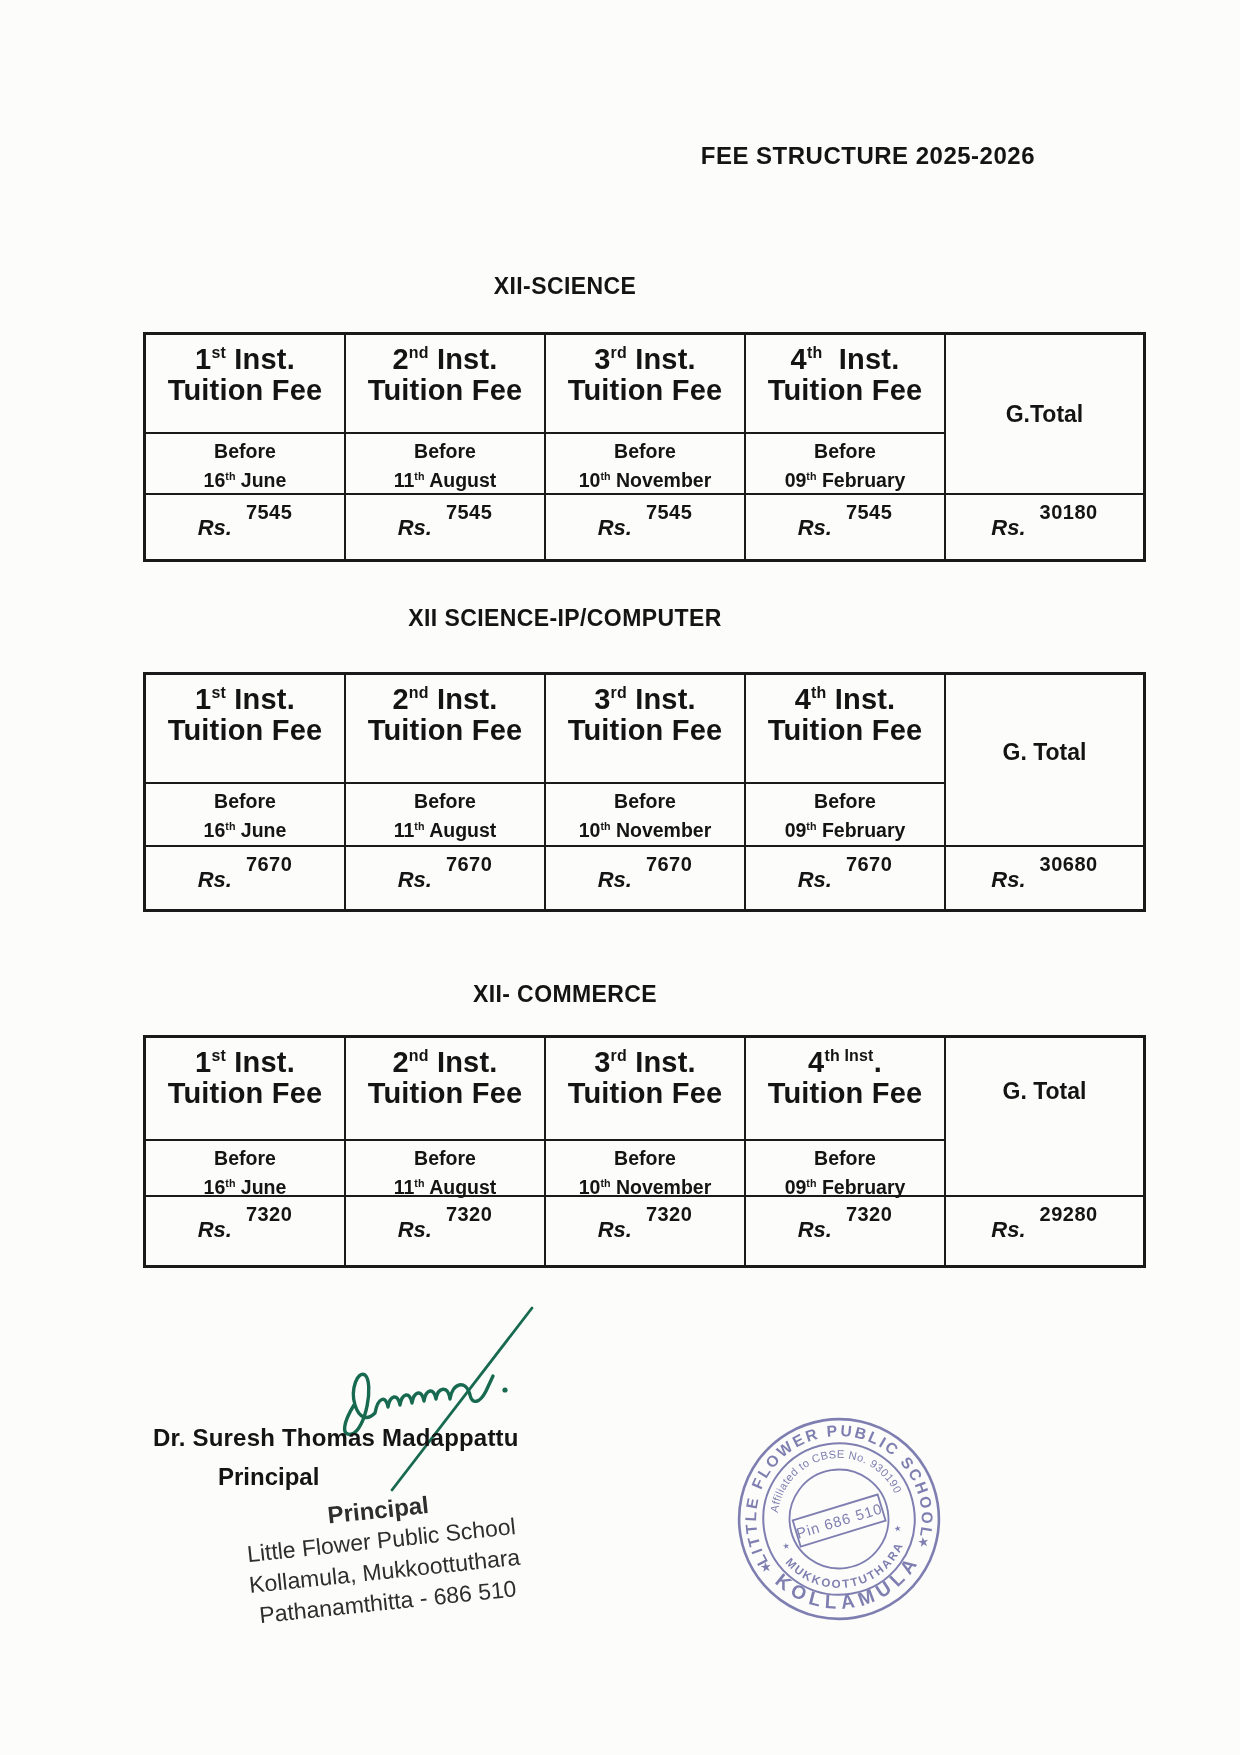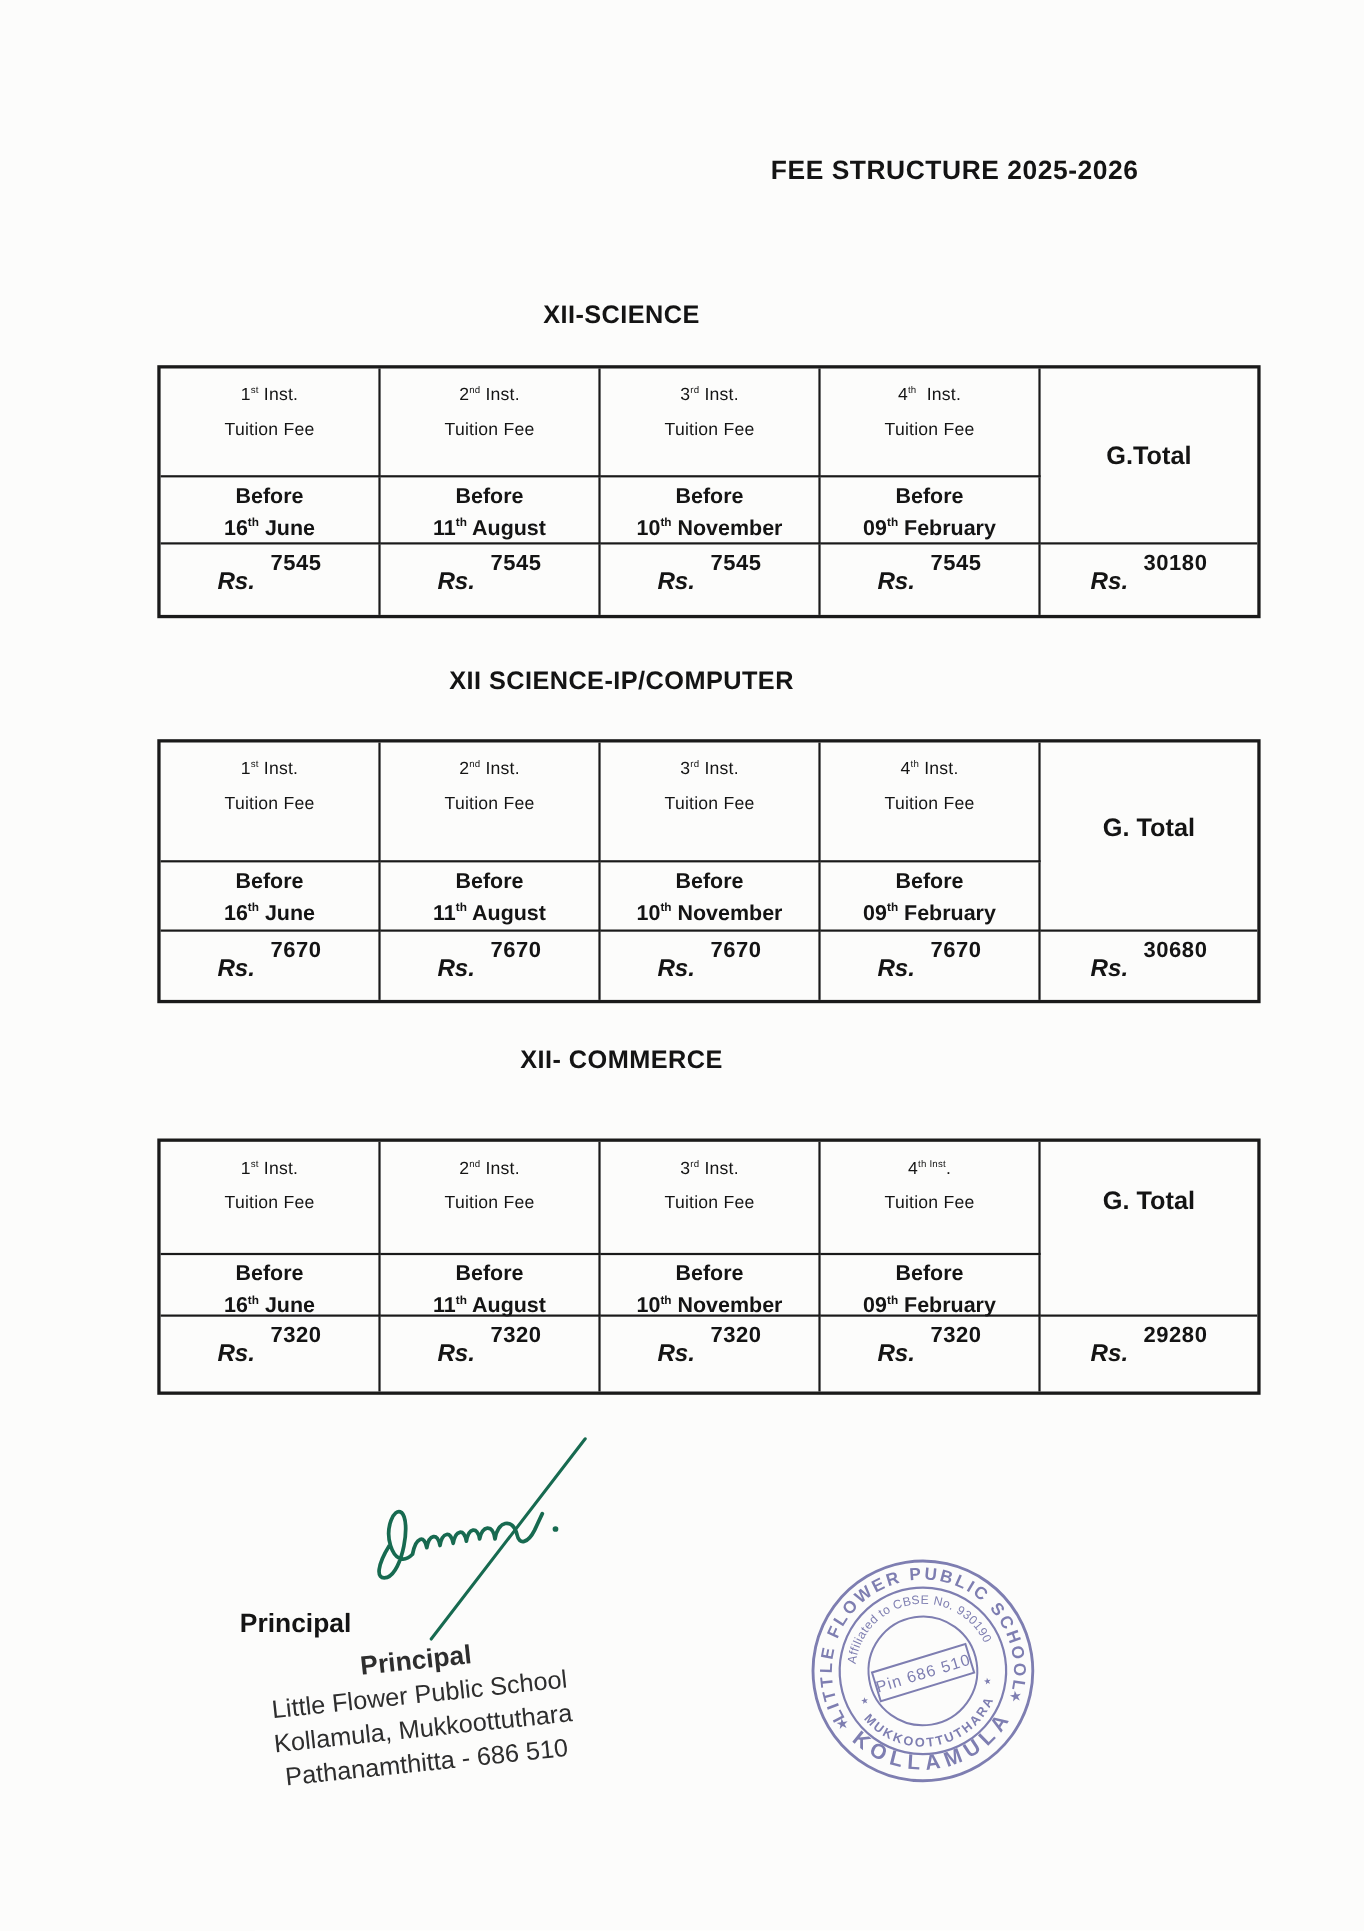--- a/index.html
+++ b/index.html
@@ -5,32 +5,32 @@
   html,body{margin:0;padding:0;background:#ffffff;}
   .page{position:relative;width:1240px;height:1755px;margin:0 auto;background:#fcfcfb;
         font-family:"Liberation Sans",sans-serif;color:#141414;overflow:hidden;}
 
   
   .doc-title{position:absolute;left:95px;top:136px;width:940px;text-align:center;
              font-weight:bold;font-size:27px;line-height:40px;letter-spacing:.3px;}
   .doc-title .line2{font-size:24px;letter-spacing:.5px;text-align:right;}
   .section-heading{position:absolute;left:95px;width:940px;text-align:center;
                    font-size:23px;font-weight:bold;letter-spacing:.4px;}
-  #sec0{top:273px}#sec1{top:605px}#sec2{top:950px}
+  #sec0{top:273px}#sec1{top:605px}#sec2{top:981px}
 
   
   .fee-table{position:absolute;left:143px;width:997px;display:grid;
              grid-template-columns:200px 200px 200px 200px 197px;
              border:3px solid #1a1a1a;box-sizing:content-box;}
   #t0{top:332px;grid-template-rows:99px 61px 64px;}
   #t1{top:672px;grid-template-rows:109px 63px 62px;}
   #t2{top:1035px;grid-template-rows:103px 56px 68px;}
   .cell{border-right:2px solid #1a1a1a;border-bottom:2px solid #1a1a1a;
         display:flex;flex-direction:column;align-items:center;box-sizing:border-box;}
-  .head{padding-top:9px;font-size:16px;font-weight:normal;line-height:31px;text-align:center;letter-spacing:.2px;}
+  .head{padding-top:9px;font-size:29px;font-weight:bold;line-height:31px;text-align:center;letter-spacing:.2px;}
   .gtotal-head{grid-column:5;grid-row:1/3;justify-content:center;font-size:23px;
                font-weight:bold;border-right:none;}
   #t0 .gtotal-head{}
   #t1 .gtotal-head{padding-bottom:16px}
   #t2 .gtotal-head{padding-bottom:50px}
   .before{padding-top:3px;font-size:19.5px;line-height:29px;font-weight:700;text-align:center;}
   .fee{padding-top:6px;border-bottom:none;flex-direction:row;justify-content:center;align-items:flex-start;}
   .gfee{border-right:none;}
   .rs{font-weight:bold;font-style:italic;font-size:22px;margin-top:14px;}
   .amt{font-weight:bold;font-size:20px;margin-left:14px;letter-spacing:.5px;}
@@ -246,20 +246,21 @@
   <svg class="sig-svg" width="300" height="200" viewBox="0 0 300 200">
     <g stroke="#176a50" fill="none" stroke-linecap="round" stroke-linejoin="round">
       <path stroke-width="3.4" d="M 54,105 C 44,121 40,137 52,134 C 66,129 74,83 65,75 C 58,70 50,89 55,105 C 59,118 67,121 75,113
         C 78,97 86,95 88,107 C 90,95 98,93 100,105 C 102,93 110,91 112,103 C 114,91 122,89 124,101
         C 126,89 134,87 136,99 C 138,87 148,85 150,99 C 152,83 166,79 170,95 C 172,105 180,103 186,91 L 193,76"></path>
       <path stroke-width="2.8" d="M 232,8 L 92,190"></path>
       <circle cx="205" cy="90" r="2.6" fill="#176a50" stroke="none"></circle>
     </g>
   </svg>
 
+  <div class="sig-name">Dr. Suresh Thomas Madappattu</div>
   <div class="sig-role">Principal</div>
 
   <div class="office-stamp">
     <div class="st1">Principal</div>
     <div>Little Flower Public School</div>
     <div>Kollamula, Mukkoottuthara</div>
     <div>Pathanamthitta - 686 510</div>
   </div>
 
   <svg class="seal-svg" width="222" height="226" viewBox="0 0 220 220">

